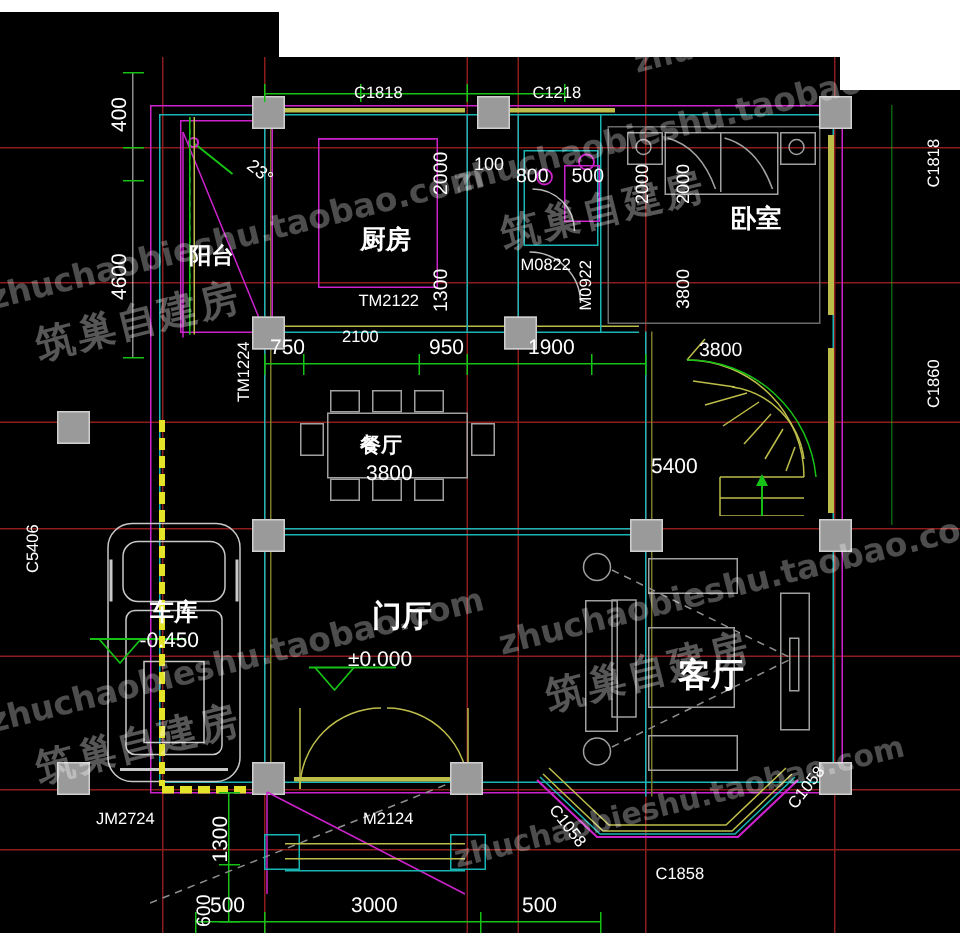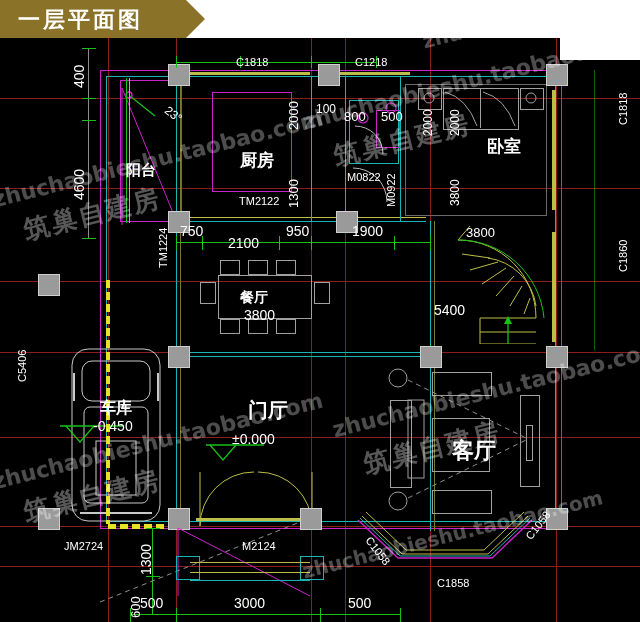--- a/index.html
+++ b/index.html
@@ -36,23 +36,20 @@
   .wm2{color:rgba(255,255,255,.34);}
 </style>
 </head>
 <body>
 
 <div id="app">
 
   <div id="white-top"></div>
   <div id="banner-strip"></div>
   <div id="white-right"></div>
-  <div id="banner">
-    <span id="banner-label">一层平面图</span>
-  </div>
 
   <div id="geom">
 
     <div class="ln hl" style="left:0;top:98px;width:640px;background:#8b1d1d"></div>
     <div class="ln hl" style="left:0;top:188px;width:640px;background:#8b1d1d"></div>
     <div class="ln hl" style="left:0;top:281px;width:640px;background:#8b1d1d"></div>
     <div class="ln hl" style="left:0;top:352px;width:640px;background:#8b1d1d"></div>
     <div class="ln hl" style="left:0;top:437px;width:640px;background:#8b1d1d"></div>
     <div class="ln hl" style="left:0;top:526px;width:640px;background:#8b1d1d"></div>
     <div class="ln hl" style="left:0;top:566px;width:640px;background:#8b1d1d"></div>
@@ -307,21 +304,21 @@
     <span class="tx" style="left:347px;top:172px;font-size:11px">M0822</span>
     <span class="tx rot" style="left:386px;top:207px;font-size:11px">M0922</span>
     <span class="tx" style="left:64px;top:541px;font-size:11px">JM2724</span>
     <span class="tx" style="left:242px;top:541px;font-size:11px">M2124</span>
 
     <span class="tx" style="left:316px;top:103px;font-size:12px">100</span>
     <span class="tx" style="left:344px;top:110px;font-size:13px">800</span>
     <span class="tx" style="left:381px;top:110px;font-size:13px">500</span>
 
     <span class="tx" style="left:180px;top:224px;font-size:14px">750</span>
-    <span class="tx" style="left:228px;top:236px;font-size:14px">2100</span>
+    <span class="tx" style="left:228px;top:220px;font-size:11px">2100</span>
     <span class="tx" style="left:286px;top:224px;font-size:14px">950</span>
     <span class="tx" style="left:352px;top:224px;font-size:14px">1900</span>
 
     <span class="tx" style="left:140px;top:596px;font-size:14px">500</span>
     <span class="tx" style="left:234px;top:596px;font-size:14px">3000</span>
     <span class="tx" style="left:348px;top:596px;font-size:14px">500</span>
 
     <span class="tx rot" style="left:72px;top:88px;font-size:14px">400</span>
     <span class="tx rot" style="left:72px;top:200px;font-size:14px">4600</span>
 

